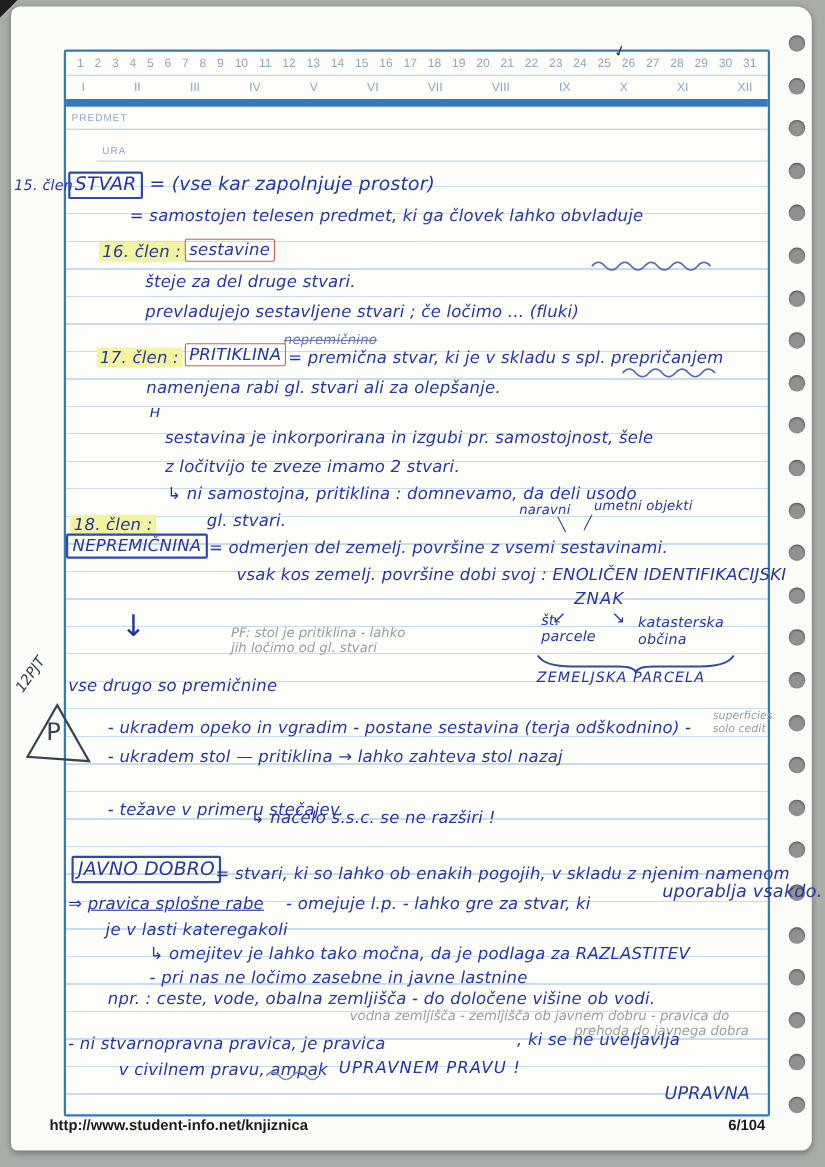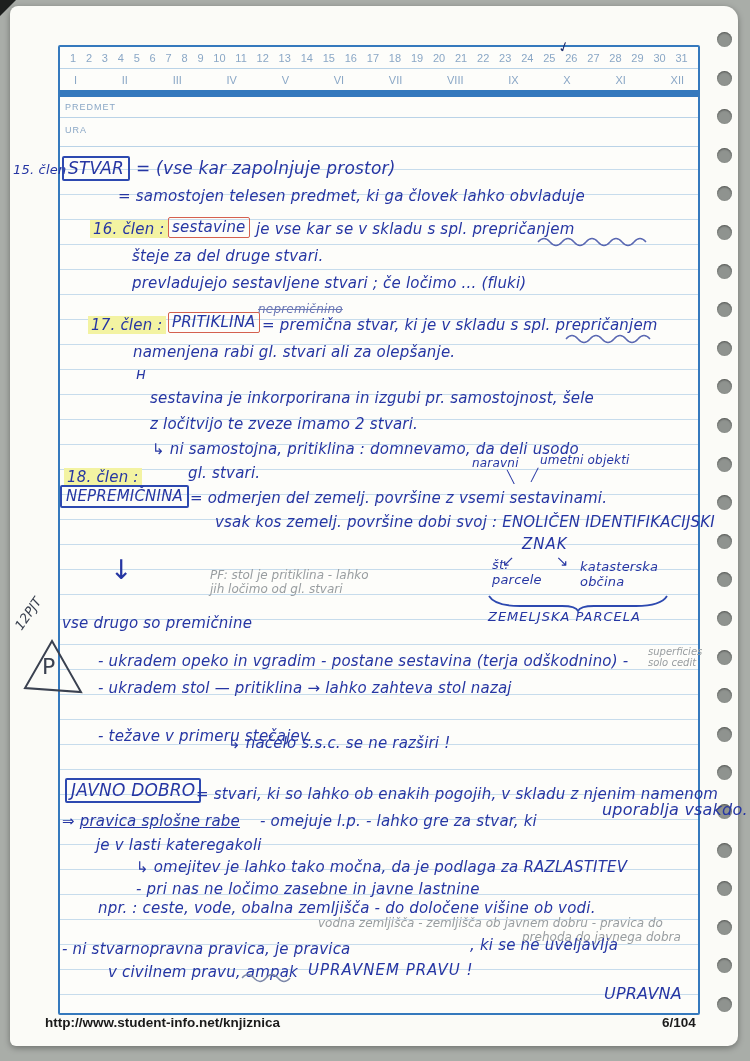--- a/index.html
+++ b/index.html
@@ -24,21 +24,21 @@
     background:
       repeating-linear-gradient(to bottom,transparent 0 24px,#c7dcec 24px 25px) 0 98px no-repeat,
       #fdfdfa;
     background-size:100% 912px;
   }
   .days,.months{display:flex;align-items:center;color:#8aa7c6;box-sizing:border-box;}
   .days{height:22px;padding:0 10px;justify-content:space-between;font-size:11px;border-bottom:1px solid #bad3e7;}
   .months{height:21px;padding:0 14px;justify-content:space-between;font-size:11px;}
   .band{height:7px;background:#3579bd;}
   .prow{height:20px;border-bottom:1px solid #bad3e7;display:flex;align-items:center;padding-left:5px;}
-  .urow{height:28px;border-bottom:1px solid #bad3e7;display:flex;align-items:center;padding-left:5px;}
+  .urow{height:28px;border-bottom:1px solid #bad3e7;display:flex;align-items:flex-end;padding-left:5px;margin-left:28px;}
   .plabel{font-size:9px;letter-spacing:1px;color:#8aa7c6;}
   
   .n{position:absolute;white-space:nowrap;}
   .hw{font-family:"DejaVu Sans",sans-serif;font-style:italic;color:#2636a3;font-size:15px;letter-spacing:.2px;}
   .s13{font-size:13px}.s12{font-size:12px}.s11{font-size:16px}.s17{font-size:17px}.s19{font-size:19px}
   .pencil{font-family:"DejaVu Sans",sans-serif;font-style:italic;color:#989da0;font-size:12px;}
   .pre{white-space:pre-line;}
   .boxb{border:2px solid #2d49b0;padding:0 4px 1px 4px;border-radius:2px;}
   .boxr{border:1.5px solid #d4604f;padding:0 3px 1px 3px;border-radius:2px;}
   .hl{background:#f3f3a2;padding:0 3px;}
@@ -144,21 +144,20 @@
   <div class="n hw" style="left:548px;top:33px;font-size:14px;transform:rotate(-18deg);color:#20306f">✓</div>
 
 
   <div class="n hw s13" style="left:3px;top:156px">15. člen</div>
   <div class="n hw s17 boxb" style="left:52px;top:150px">STVAR</div>
   <div class="n hw s17" style="left:126px;top:152px">= (vse kar zapolnjuje prostor)</div>
   <div class="n hw" style="left:108px;top:181px">= samostojen telesen predmet, ki ga človek lahko obvladuje</div>
 
   <div class="n hw hl" style="left:80px;top:214px">16. člen :</div>
   <div class="n hw boxr" style="left:158px;top:211px">sestavine</div>
-  <div class="n hw" style="left:246px;top:214px">je vse kar se v skladu s spl. prepričanjem</div>
   <svg class="n" style="left:528px;top:230px" width="112" height="12">
     <path d="M0 6 q6 -7 12 0 t12 0 t12 0 t12 0 t12 0 t12 0 t12 0 t12 0 t12 0" stroke="#5a68b2" stroke-width="1.4" fill="none"></path>
   </svg>
   <div class="n hw" style="left:122px;top:241px">šteje za del druge stvari.</div>
   <div class="n hw" style="left:122px;top:268px">prevladujejo sestavljene stvari ; če ločimo ...    (fluki)</div>
 
   <div class="n hw s12 strike" style="left:248px;top:296px">nepremičnino</div>
   <div class="n hw hl" style="left:78px;top:310px">17. člen :</div>
   <div class="n hw boxr" style="left:158px;top:306px">PRITIKLINA</div>
   <div class="n hw" style="left:252px;top:310px">= premična stvar, ki je v skladu s spl. prepričanjem</div>

